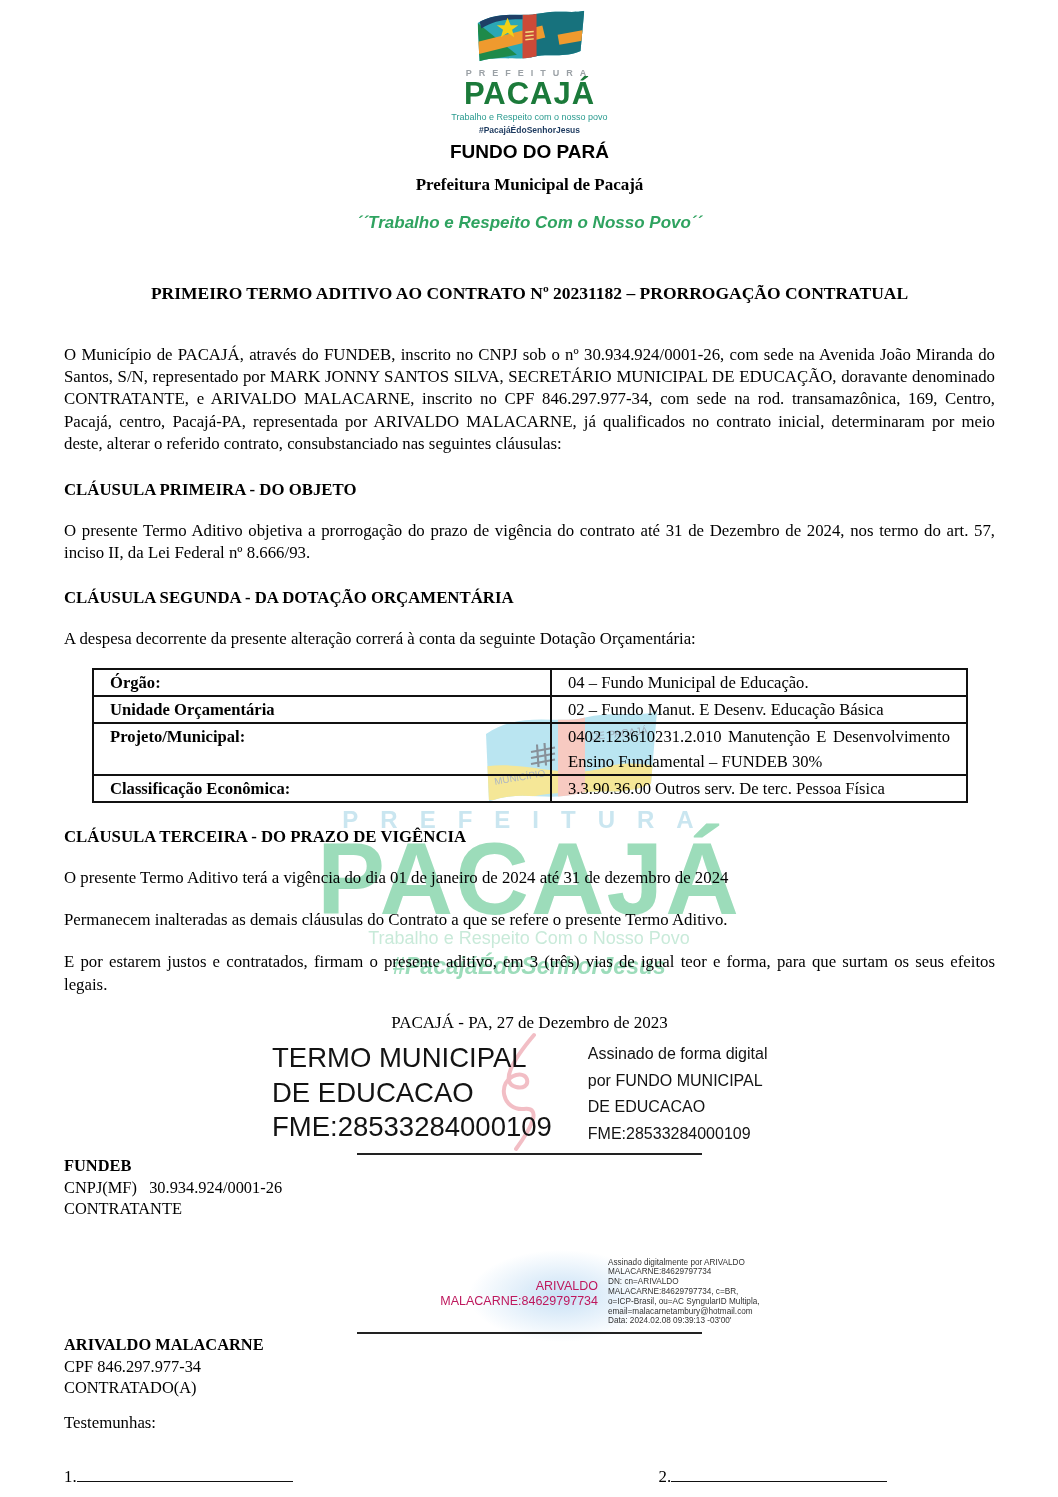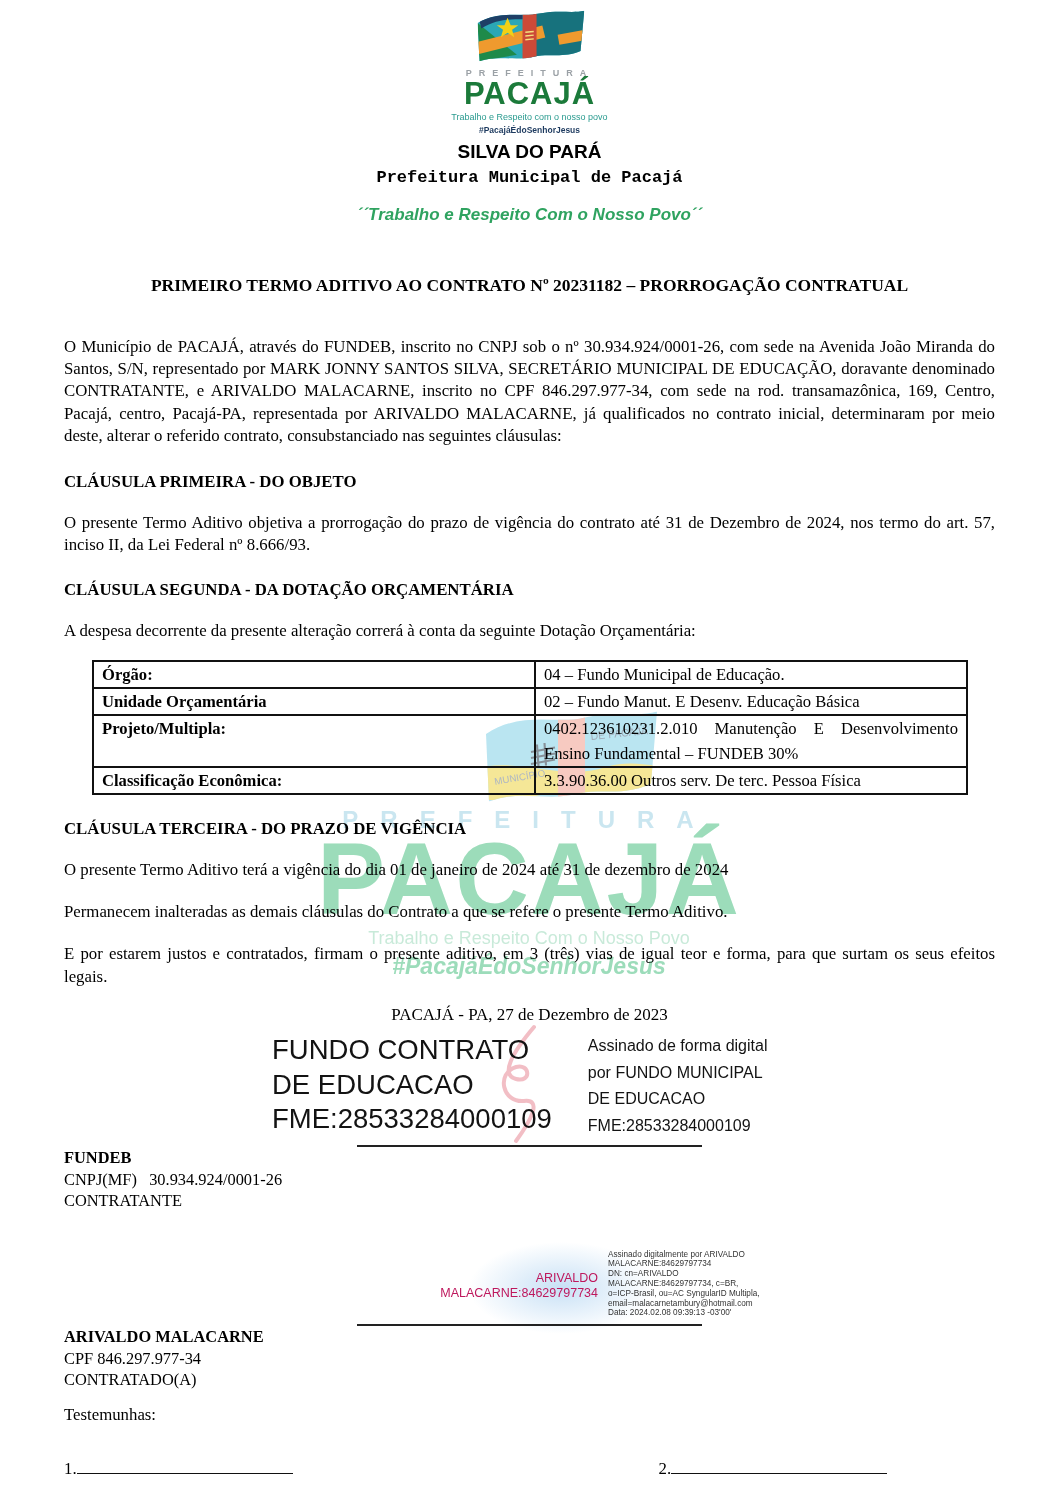--- a/index.html
+++ b/index.html
@@ -27,33 +27,33 @@
   .header { text-align:center; }
   .logo-flag { display:block; margin:0 auto; }
   .logo-prefeitura { font-family:"Liberation Sans",sans-serif; font-size:9px; font-weight:bold;
      letter-spacing:7px; color:#9ba1a6; margin-top:2px; }
   .logo-name { font-family:"Liberation Sans",sans-serif; font-size:31px; font-weight:bold;
      color:#1b7a3a; letter-spacing:1px; line-height:1.05; }
   .logo-slogan { font-family:"Liberation Sans",sans-serif; font-size:9px; color:#2a9b8f; margin-top:1px; }
   .logo-hashtag { font-family:"Liberation Sans",sans-serif; font-size:8.5px; font-weight:bold;
      color:#1d3a5f; margin-top:3px; }
   .state { font-family:"Liberation Sans",sans-serif; font-size:19px; font-weight:bold; margin-top:6px; }
-  .muni  { font-family:Liberation Mono, monospace; font-size:17px; font-weight:bold; margin-top:5px; }
+  .muni  { font-family:Liberation Serif, serif; font-size:17px; font-weight:bold; margin-top:12px; }
   .motto { font-family:"Liberation Sans",sans-serif; font-size:17px; font-weight:bold;
      font-style:italic; color:#2fa360; margin-top:18px; }
 
   .doc-title { text-align:center; font-weight:bold; font-size:17.5px; margin-top:50px; }
 
   .para { font-size:16.8px; line-height:22.4px; text-align:justify; }
   .intro { margin-top:40px; }
   .clause-head { font-weight:bold; font-size:16.8px; margin-top:24px; }
   .clause-body { margin-top:20px; }
 
   table.budget { border-collapse:collapse; margin:14px 0 0 28px; width:876px; font-size:16.6px; }
-  table.budget td { border:2px solid #111; padding:0 8px; line-height:25px; vertical-align:top; }
+  table.budget td { border:2px solid #111; padding:0 16px; line-height:25px; vertical-align:top; }
   td.lbl { font-weight:bold; width:424px; }
   td.val { text-align:justify; }
 
   .date-line { text-align:center; margin-top:14px; font-size:17px; }
 
   .sig-f { position:relative; margin-top:8px; padding-left:208px; display:flex; gap:36px;
      font-family:"Liberation Sans",sans-serif; }
   .sig-f .stamp { font-size:27.5px; line-height:34.5px; color:#131313; white-space:pre-line; }
   .sig-f .note  { font-size:16px; line-height:26.5px; color:#131313; white-space:pre-line; }
   .flourish { position:absolute; left:408px; top:-10px; z-index:-1; }
@@ -132,21 +132,21 @@
               <line x1="61" y1="34" x2="70" y2="33"></line>
             </g>
           <path d="M12 14 C 34 4 50 8 58 7 L 58 12 C 44 12 30 12 14 22 Z" fill="#1e3f66"></path>
           <polygon transform="translate(42,22) scale(1.15)" fill="#f2d116" points="0,-10 2.9,-3.1 10,-3.1 4.2,1.2 6.2,8.1 0,3.9 -6.2,8.1 -4.2,1.2 -10,-3.1 -2.9,-3.1"></polygon>
         </g>
       </svg>
       <div class="logo-prefeitura">PREFEITURA</div>
       <div class="logo-name">PACAJÁ</div>
       <div class="logo-slogan">Trabalho e Respeito com o nosso povo</div>
       <div class="logo-hashtag">#PacajáÉdoSenhorJesus</div>
-      <div class="state">SILVA DO PARÁ</div>
+      <div class="state">FUNDO DO PARÁ</div>
       <div class="muni">Prefeitura Municipal de Pacajá</div>
       <div class="motto">´´Trabalho e Respeito Com o Nosso Povo´´</div>
     </div>
 
     <div class="doc-title">PRIMEIRO TERMO ADITIVO AO CONTRATO Nº 20231182 – PRORROGAÇÃO CONTRATUAL</div>
 
     <p class="para intro">O Município de PACAJÁ, através do FUNDEB, inscrito no CNPJ sob o nº 30.934.924/0001-26, com sede na Avenida João Miranda do Santos, S/N, representado por MARK JONNY SANTOS SILVA, SECRETÁRIO MUNICIPAL DE EDUCAÇÃO, doravante denominado CONTRATANTE, e ARIVALDO MALACARNE, inscrito no CPF 846.297.977-34, com sede na rod. transamazônica, 169, Centro, Pacajá, centro, Pacajá-PA, representada por ARIVALDO MALACARNE, já qualificados no contrato inicial, determinaram por meio deste, alterar o referido contrato, consubstanciado nas seguintes cláusulas:</p>
 
     <div class="clause-head">CLÁUSULA PRIMEIRA - DO OBJETO</div>
     <p class="para clause-body">O presente Termo Aditivo objetiva a prorrogação do prazo de vigência do contrato até 31 de Dezembro de 2024, nos termo do art. 57, inciso II, da Lei Federal nº 8.666/93.</p>
@@ -158,21 +158,21 @@
       <tbody>
         <tr>
           <td class="lbl">Órgão:</td>
           <td class="val">04 – Fundo Municipal de Educação.</td>
         </tr>
         <tr>
           <td class="lbl">Unidade Orçamentária</td>
           <td class="val">02 – Fundo Manut. E Desenv. Educação Básica</td>
         </tr>
         <tr>
-          <td class="lbl">Projeto/Multipla:</td>
+          <td class="lbl">Projeto/Municipal:</td>
           <td class="val">0402.123610231.2.010 Manutenção E Desenvolvimento Ensino Fundamental – FUNDEB 30%</td>
         </tr>
         <tr>
           <td class="lbl">Classificação Econômica:</td>
           <td class="val">3.3.90.36.00 Outros serv. De terc. Pessoa Física</td>
         </tr>
       </tbody>
     </table>
 
     <div class="clause-head">CLÁUSULA TERCEIRA - DO PRAZO DE VIGÊNCIA</div>
@@ -181,21 +181,21 @@
     <p class="para clause-body">Permanecem inalteradas as demais cláusulas do Contrato a que se refere o presente Termo Aditivo.</p>
 
     <p class="para clause-body">E por estarem justos e contratados, firmam o presente aditivo, em 3 (três) vias de igual teor e forma, para que surtam os seus efeitos legais.</p>
 
     <div class="date-line">PACAJÁ - PA, 27 de Dezembro de 2023</div>
 
     <div class="sig-f">
       <svg class="flourish" width="110" height="130" viewBox="0 0 110 130">
         <path d="M62 4 C 40 30 28 52 44 56 C 60 60 58 40 44 44 C 24 50 30 80 52 78 C 70 76 60 96 44 118" fill="none" stroke="#f0b3bb" stroke-width="4" stroke-linecap="round" opacity="0.85"></path>
       </svg>
-      <div class="stamp">FUNDO CONTRATO
+      <div class="stamp">TERMO MUNICIPAL
 DE EDUCACAO
 FME:28533284000109</div>
       <div class="note">Assinado de forma digital
 por FUNDO MUNICIPAL
 DE EDUCACAO
 FME:28533284000109</div>
     </div>
 
     <div class="sig-line"></div>
     <div class="sig-center bold">FUNDEB</div>

